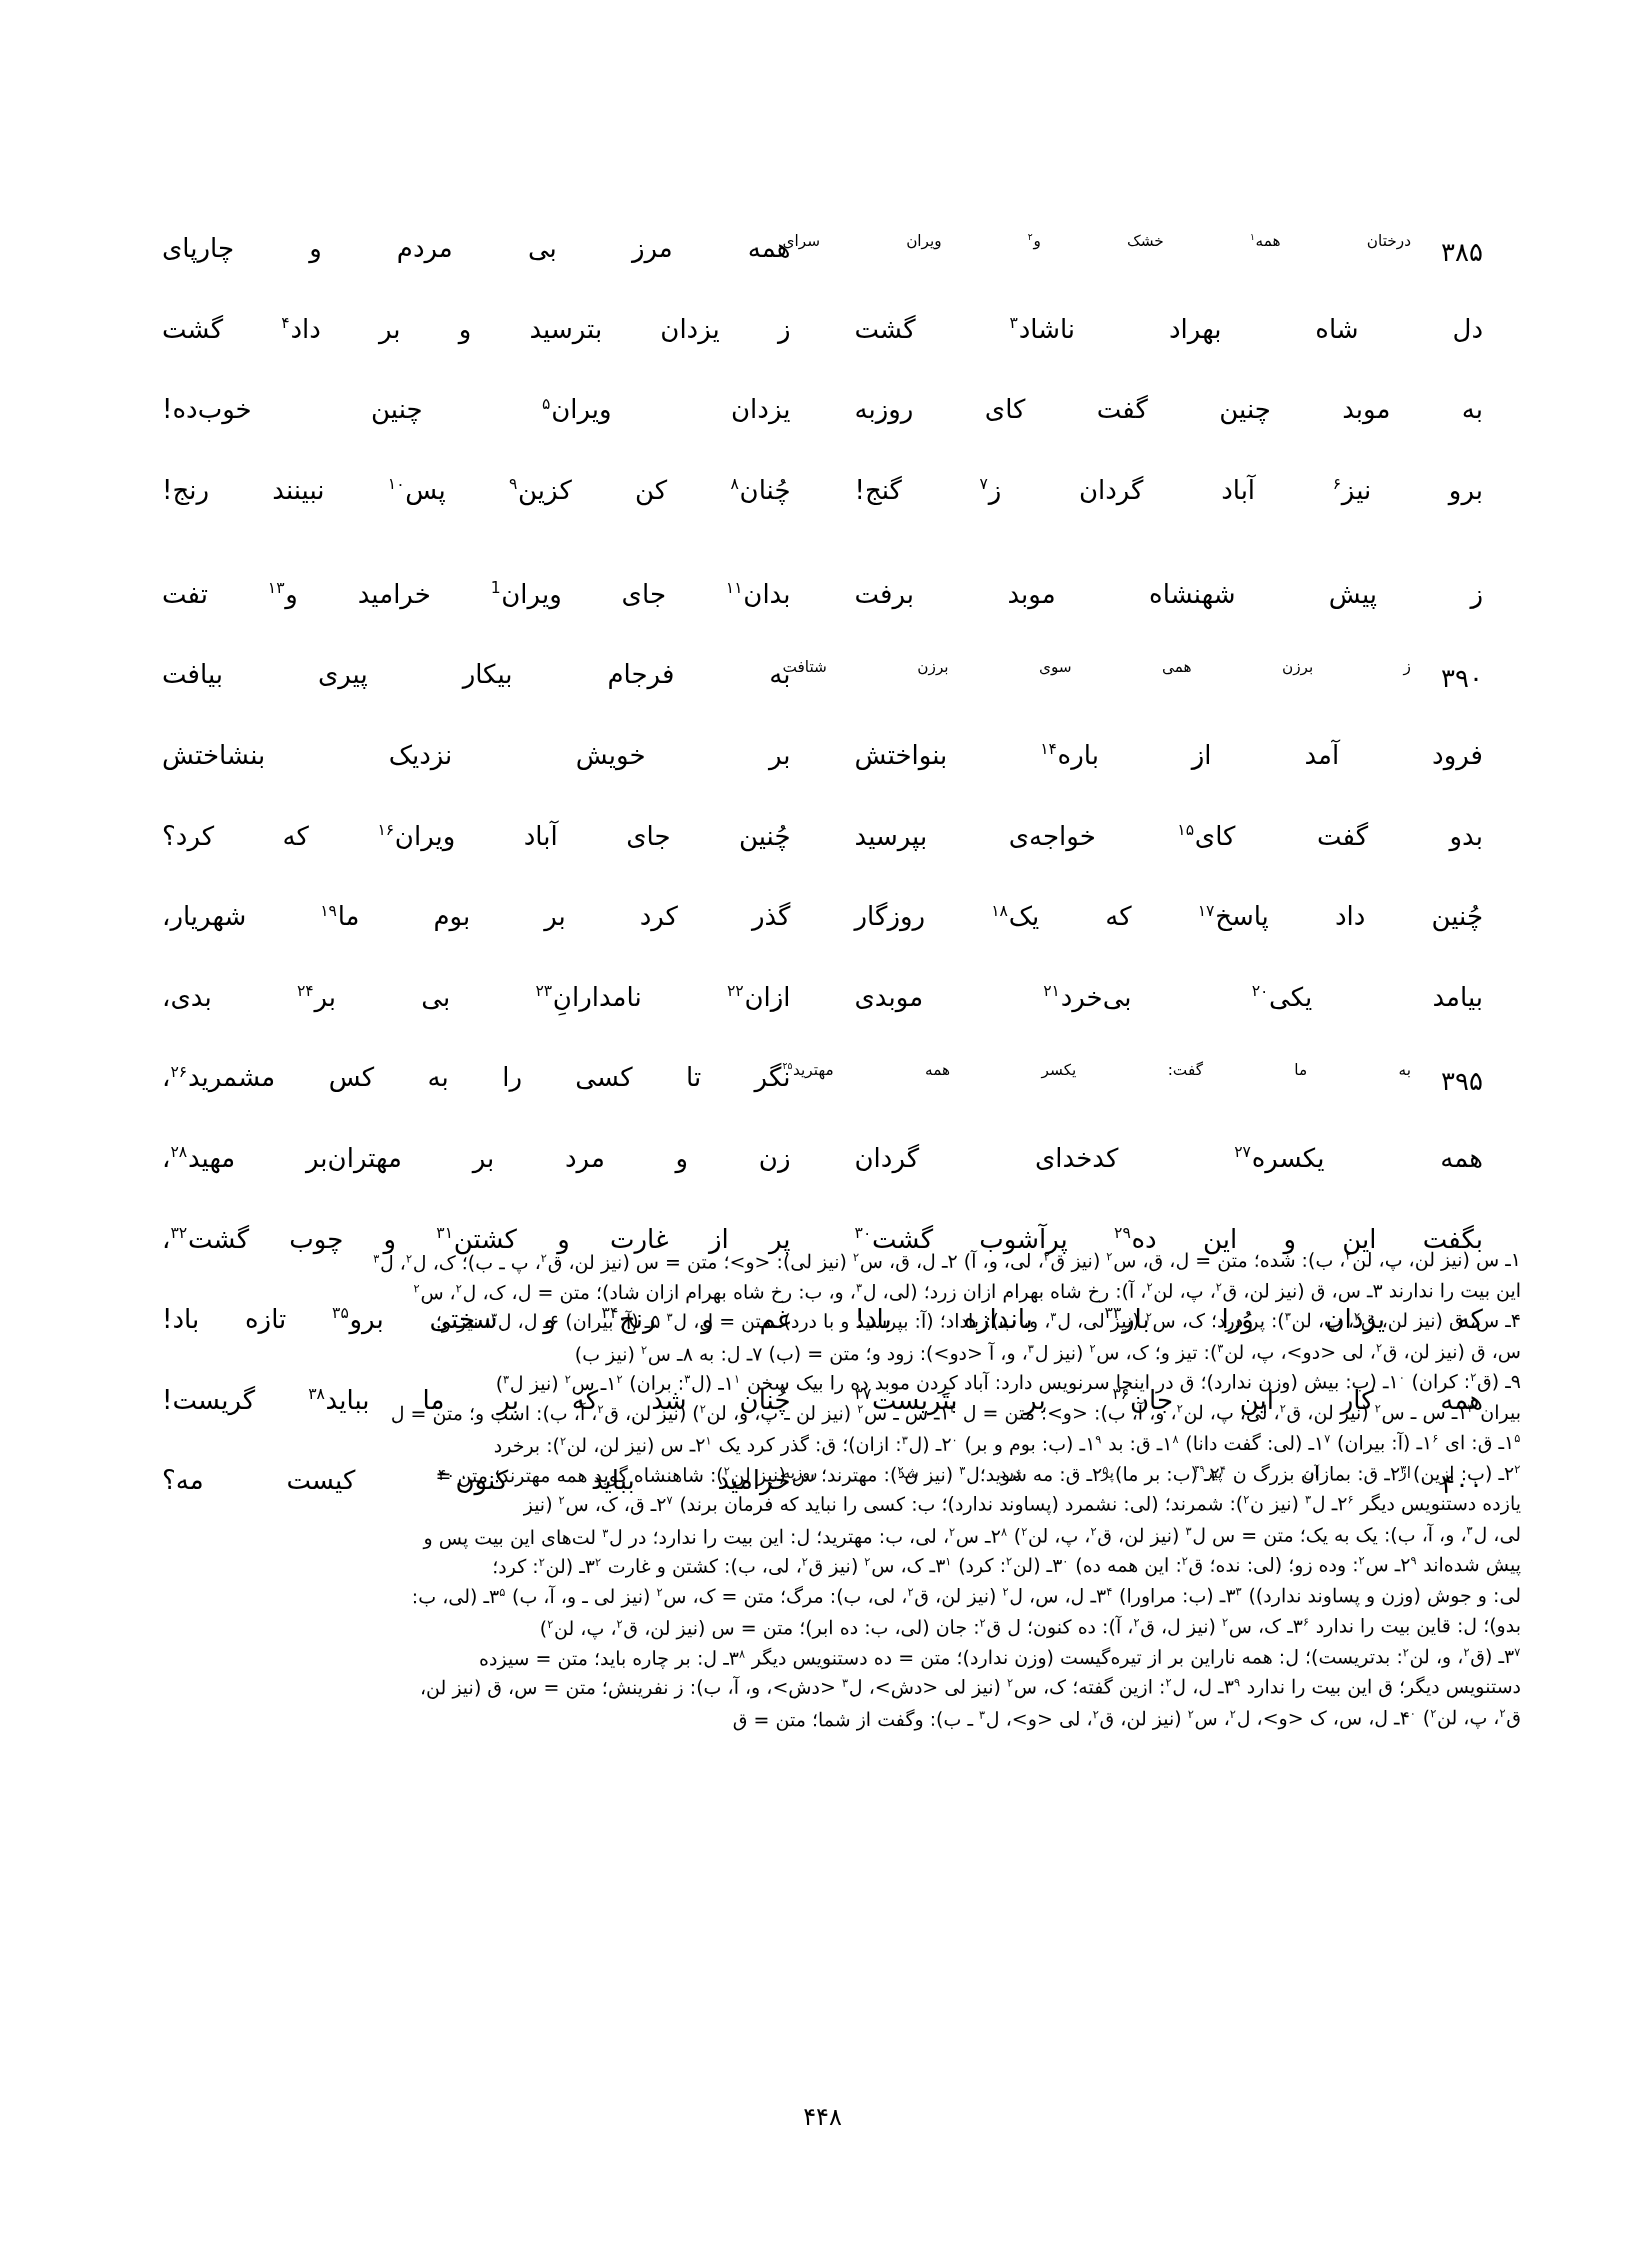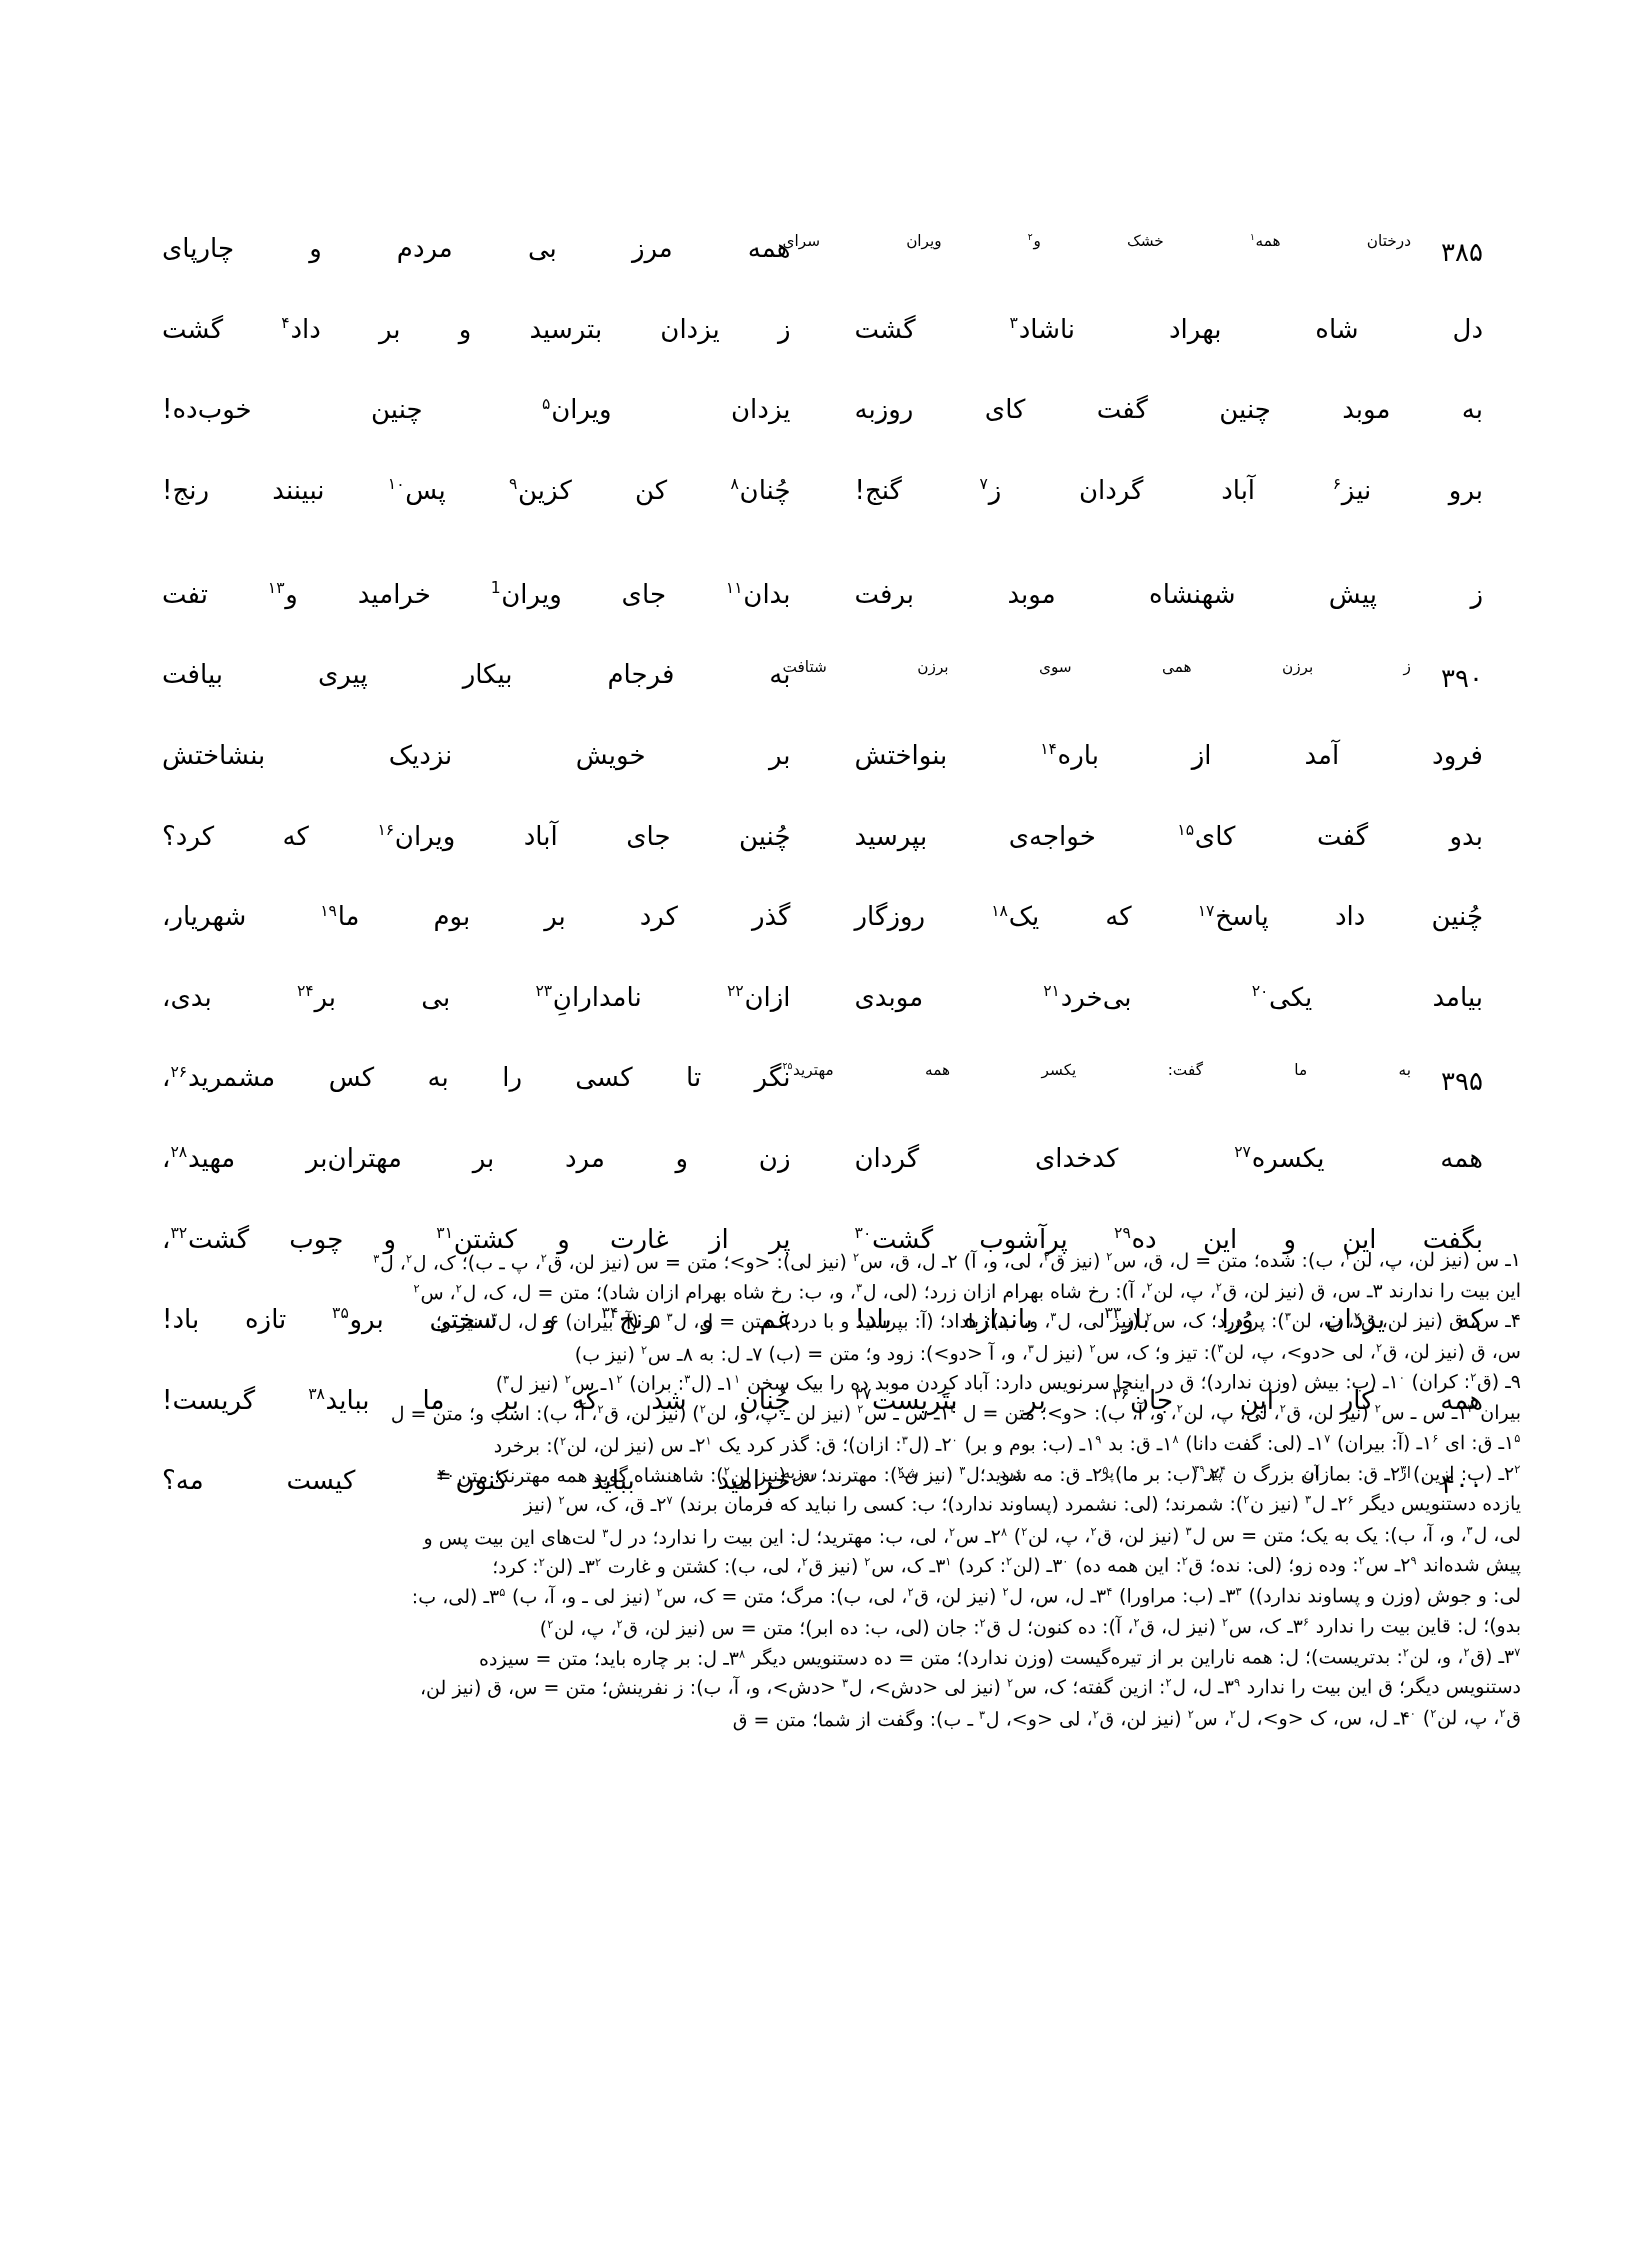--- a/index.html
+++ b/index.html
@@ -491,15 +491,16 @@
       <span class="app-line" style="transform: rotate(-0.06deg); font-size: 19px;">یازده دستنویس دیگر  ۲<sup>۶</sup>ـ ل<sup>۳</sup> (نیز ن<sup>۲</sup>): شمرند؛ (لی: نشمرد (پساوند ندارد)؛ ب: کسی را نباید که فرمان برند)  ۲<sup>۷</sup>ـ ق، ک، س<sup>۲</sup> (نیز</span>
       <span class="app-line" style="transform: rotate(-0.18deg); font-size: 19px;">لی، ل<sup>۳</sup>، و، آ، ب): یک به یک؛ متن = س ل<sup>۳</sup> (نیز لن، ق<sup>۲</sup>، پ، لن<sup>۲</sup>)  ۲<sup>۸</sup>ـ س<sup>۲</sup>، لی، ب: مهترید؛ ل: این بیت را ندارد؛ در ل<sup>۳</sup> لت‌های این بیت پس و</span>
       <span class="app-line" style="transform: rotate(-0.12deg); font-size: 19px;">پیش شده‌اند  ۲<sup>۹</sup>ـ س<sup>۲</sup>: وده زو؛ (لی: نده؛ ق<sup>۲</sup>: این همه ده)  ۳<sup>۰</sup>ـ (لن<sup>۲</sup>: کرد)  ۳<sup>۱</sup>ـ ک، س<sup>۲</sup> (نیز ق<sup>۲</sup>، لی، ب): کشتن و غارت  ۳<sup>۲</sup>ـ (لن<sup>۲</sup>: کرد؛</span>
       <span class="app-line" style="transform: rotate(-0.06deg); font-size: 19px;">لی: و جوش (وزن و پساوند ندارد))  ۳<sup>۳</sup>ـ (ب: مراورا)  ۳<sup>۴</sup>ـ ل، س، ل<sup>۲</sup> (نیز لن، ق<sup>۲</sup>، لی، ب): مرگ؛ متن = ک، س<sup>۲</sup> (نیز لی ـ و، آ، ب)  ۳<sup>۵</sup>ـ (لی، ب:</span>
       <span class="app-line" style="transform: rotate(-0.18deg); font-size: 19px;">بدو)؛ ل: قاین بیت را ندارد  ۳<sup>۶</sup>ـ ک، س<sup>۲</sup> (نیز ل، ق<sup>۲</sup>، آ): ده کنون؛ ل ق<sup>۲</sup>: جان (لی، ب: ده ابر)؛ متن = س (نیز لن، ق<sup>۲</sup>، پ، لن<sup>۲</sup>)</span>
       <span class="app-line" style="transform: rotate(-0.12deg); font-size: 19px;">۳<sup>۷</sup>ـ (ق<sup>۲</sup>، و، لن<sup>۲</sup>: بدتریست)؛ ل: همه ناراین بر از تیره‌گیست (وزن ندارد)؛ متن = ده دستنویس دیگر  ۳<sup>۸</sup>ـ ل: بر چاره باید؛ متن = سیزده</span>
       <span class="app-line" style="transform: rotate(-0.06deg); font-size: 19px;">دستنویس دیگر؛ ق این بیت را ندارد  ۳<sup>۹</sup>ـ ل، ل<sup>۲</sup>: ازین گفته؛ ک، س<sup>۲</sup> (نیز لی &lt;دش&gt;، ل<sup>۳</sup> &lt;دش&gt;، و، آ، ب): ز نفرینش؛ متن = س، ق (نیز لن،</span>
       <span class="app-line" style="transform: rotate(-0.18deg); font-size: 19px;">ق<sup>۲</sup>، پ، لن<sup>۲</sup>)  ۴<sup>۰</sup>ـ ل، س، ک &lt;و&gt;، ل<sup>۲</sup>، س<sup>۲</sup> (نیز لن، ق<sup>۲</sup>، لی &lt;و&gt;، ل<sup>۳</sup> ـ ب): وگفت از شما؛ متن = ق</span>
     </div>
 
+  <div class="folio">۴۴۸</div>
 
 </div>
 
 
 </body></html>

